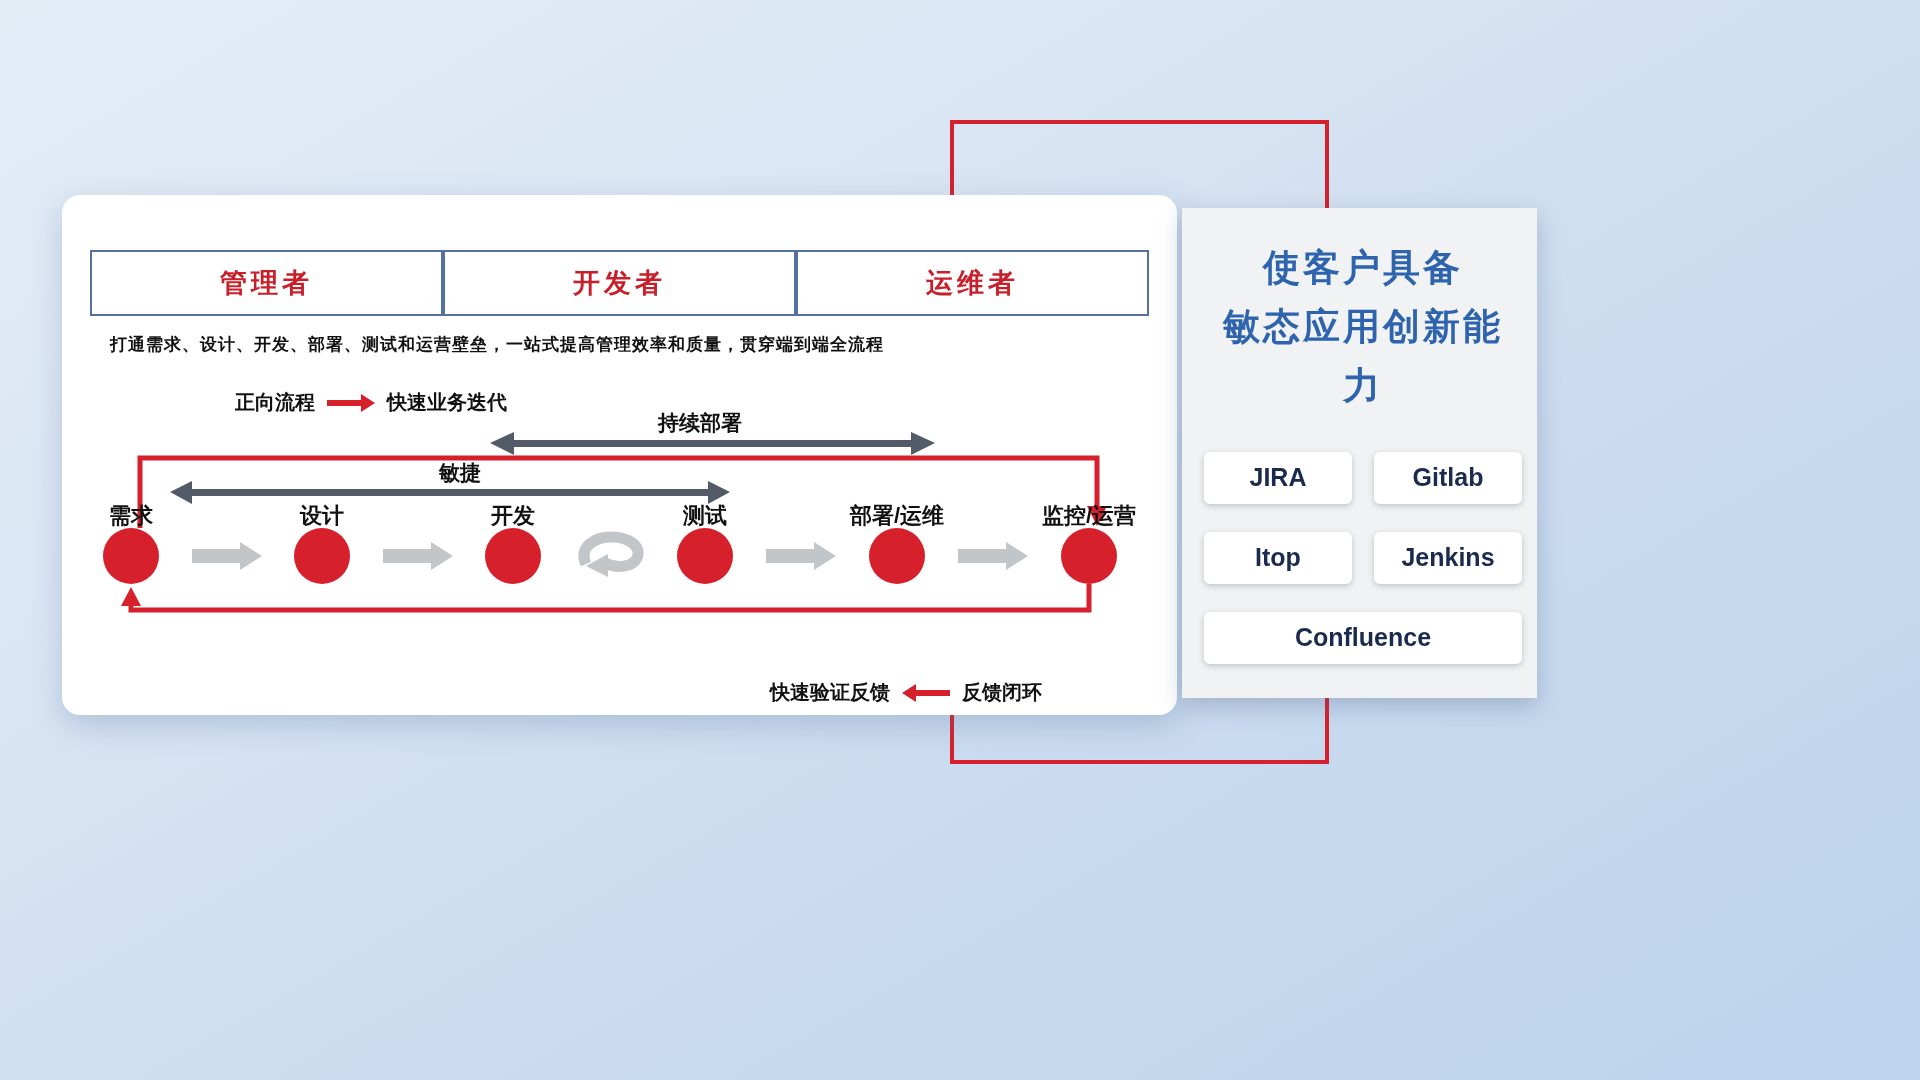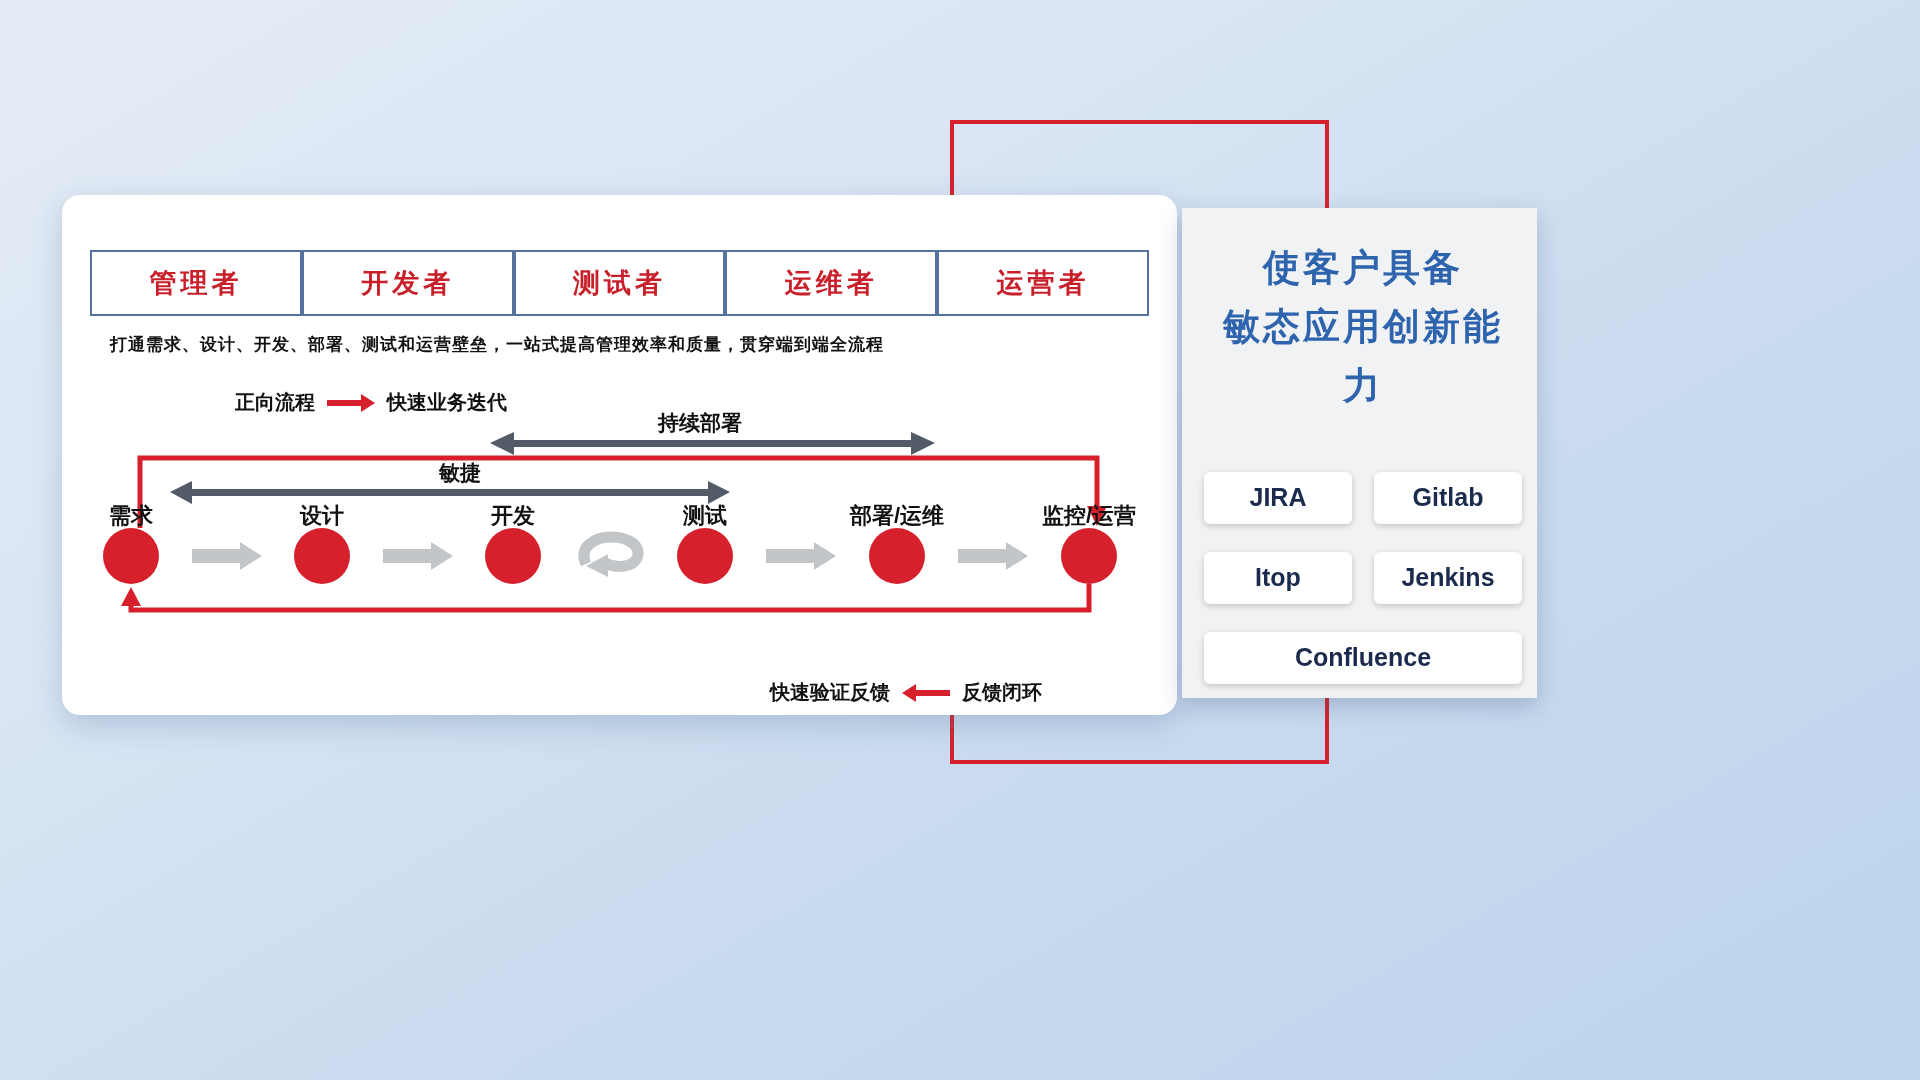--- a/index.html
+++ b/index.html
@@ -95,21 +95,21 @@
     padding: 30px 15px 0 22px;
   }
   .right-title {
     text-align: center;
     color: #2e64ae;
     font-size: 37px; font-weight: bold;
     line-height: 1.6;
     letter-spacing: 3px;
   }
   .tools-grid {
-    margin-top: 56px;
+    margin-top: 36px;
     display: grid;
     grid-template-columns: 1fr 1fr;
     column-gap: 22px; row-gap: 28px;
   }
   .tool-btn {
     height: 52px;
     background: #ffffff;
     border-radius: 6px;
     box-shadow: 0 2px 6px rgba(0,0,0,0.20);
     display: flex; align-items: center; justify-content: center;
@@ -128,27 +128,21 @@
   <div class="main-panel">
 
     <div class="roles">
       <div class="role-box">
         <span>管理者</span>
       </div>
       <div class="role-box">
         <span>开发者</span>
       </div>
       <div class="role-box">
-        <span>测试者</span>
-      </div>
-      <div class="role-box">
         <span>运维者</span>
-      </div>
-      <div class="role-box">
-        <span>运营者</span>
       </div>
     </div>
 
     <div class="subtitle">打通需求、设计、开发、部署、测试和运营壁垒，一站式提高管理效率和质量，贯穿端到端全流程</div>
 
     <div class="legend legend-forward">
       <span>正向流程</span>
       <svg width="48" height="18" viewBox="0 0 48 18">
         <rect x="0" y="6" width="34" height="6" fill="#d6202c"></rect>
         <polygon points="34,0 34,18 48,9" fill="#d6202c"></polygon>

